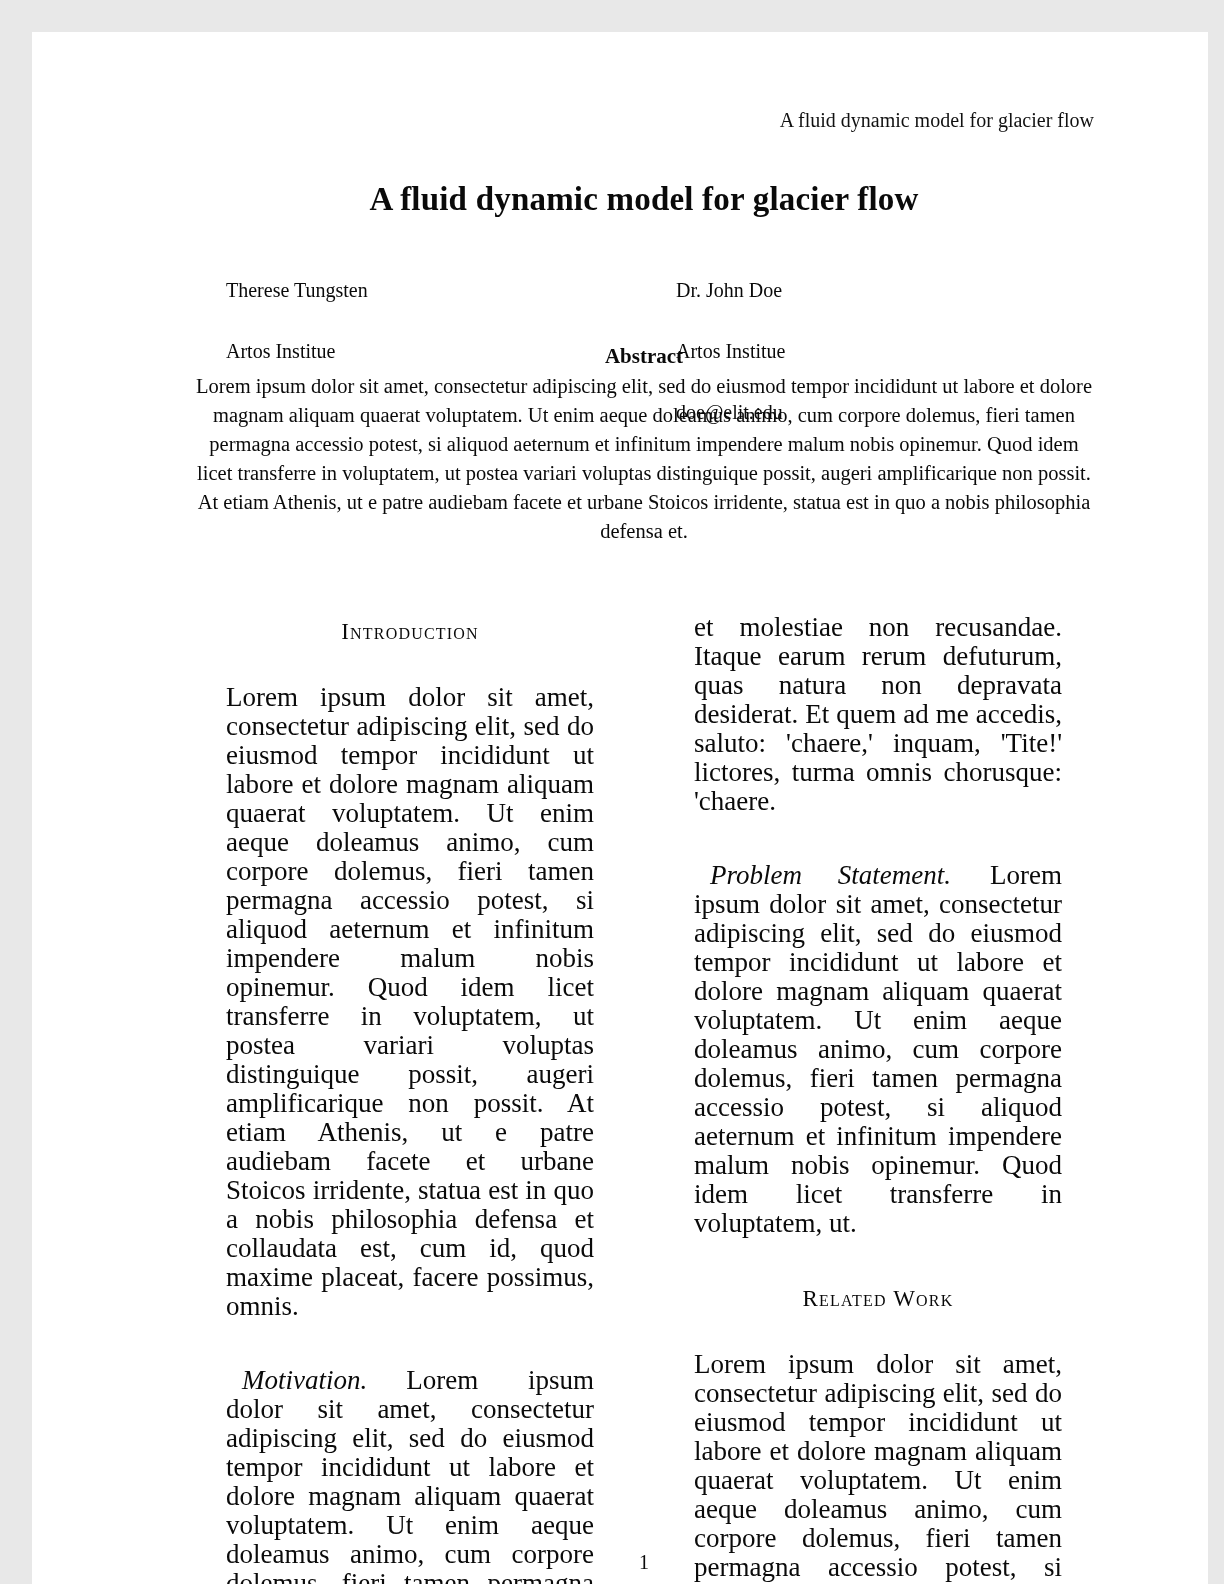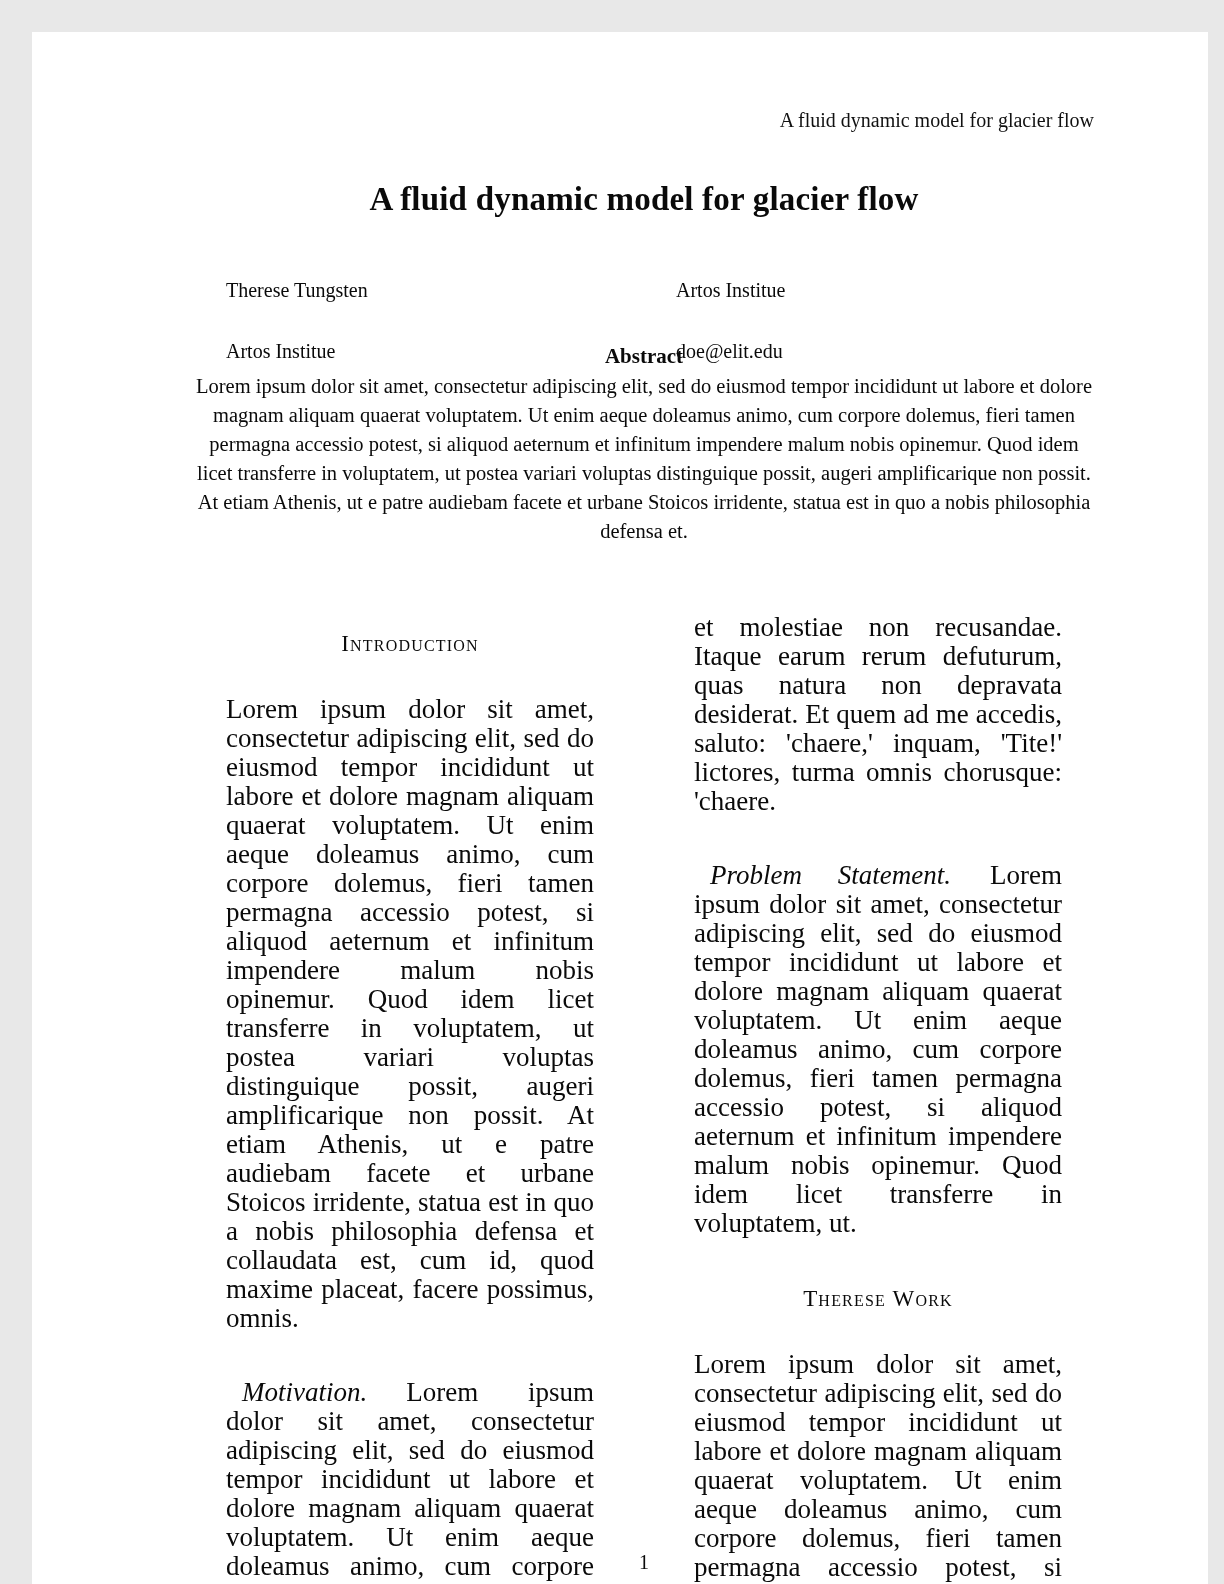--- a/index.html
+++ b/index.html
@@ -74,21 +74,21 @@
   }
   .col { width: 448px; }
   .section-heading {
     text-align: center;
     font-variant: small-caps;
     font-size: 23px;
     line-height: 29px;
     letter-spacing: 1.2px;
     margin: 14px 0 5px 0;
   }
-  .section-heading.first { margin-top: 16px; }
+  .section-heading.first { margin-top: 4px; }
   .body-par {
     text-align: justify;
     font-size: 27px;
     line-height: 29px;
     margin: 0 0 13px 0;
   }
   .body-par:last-child { margin-bottom: 0; }
   .run-in {
     font-style: italic;
     margin-right: 7px;
@@ -111,20 +111,21 @@
   <div class="running-header">A fluid dynamic model for glacier flow</div>
 
   <h1 class="title">A fluid dynamic model for glacier flow</h1>
 
   <div class="authors">
     <div class="author">
       <div class="author-name">Therese Tungsten</div>
       <div class="author-affil">Artos Institue</div>
     </div>
     <div class="author">
+      <div class="author-name">Dr. John Doe</div>
       <div class="author-affil">Artos Institue</div>
       <div class="author-email">doe@elit.edu</div>
     </div>
   </div>
 
   <div class="abstract-heading">Abstract</div>
 
   <div class="abstract-text">Lorem ipsum dolor sit amet, consectetur adipiscing elit, sed do eiusmod tempor incididunt ut labore et dolore magnam aliquam quaerat voluptatem. Ut enim aeque doleamus animo, cum corpore dolemus, fieri tamen permagna accessio potest, si aliquod aeternum et infinitum impendere malum nobis opinemur. Quod idem licet transferre in voluptatem, ut postea variari voluptas distinguique possit, augeri amplificarique non possit. At etiam Athenis, ut e patre audiebam facete et urbane Stoicos irridente, statua est in quo a nobis philosophia defensa et.</div>
 
   <div class="columns">
@@ -135,21 +136,21 @@
       <p class="body-par">
         <span class="run-in">Motivation.</span><span>Lorem ipsum dolor sit amet, consectetur adipiscing elit, sed do eiusmod tempor incididunt ut labore et dolore magnam aliquam quaerat voluptatem. Ut enim aeque doleamus animo, cum corpore dolemus, fieri tamen permagna accessio potest, si aliquod aeternum et infinitum impendere malum nobis opinemur. Quod idem licet transferre in voluptatem, ut postea variari voluptas distinguique possit, augeri amplificarique non possit. At etiam Athenis, ut e patre audiebam facete et urbane Stoicos irridente, statua est in quo a nobis philosophia defensa et collaudata est, cum id, quod maxime placeat, facere possimus, omnis voluptas assumenda est, omnis dolor repellendus. Temporibus autem quibusdam et aut officiis debitis aut rerum necessitatibus saepe eveniet, ut et voluptates repudiandae sint</span>
       </p>
     </div>
 
     <div class="col">
       <p class="body-par">et molestiae non recusandae. Itaque earum rerum defuturum, quas natura non depravata desiderat. Et quem ad me accedis, saluto: 'chaere,' inquam, 'Tite!' lictores, turma omnis chorusque: 'chaere.</p>
       <p class="body-par">
         <span class="run-in">Problem Statement.</span><span>Lorem ipsum dolor sit amet, consectetur adipiscing elit, sed do eiusmod tempor incididunt ut labore et dolore magnam aliquam quaerat voluptatem. Ut enim aeque doleamus animo, cum corpore dolemus, fieri tamen permagna accessio potest, si aliquod aeternum et infinitum impendere malum nobis opinemur. Quod idem licet transferre in voluptatem, ut.</span>
       </p>
-      <div class="section-heading">Therese Work</div>
+      <div class="section-heading">Related Work</div>
       <p class="body-par">Lorem ipsum dolor sit amet, consectetur adipiscing elit, sed do eiusmod tempor incididunt ut labore et dolore magnam aliquam quaerat voluptatem. Ut enim aeque doleamus animo, cum corpore dolemus, fieri tamen permagna accessio potest, si aliquod aeternum et infinitum impendere malum nobis opinemur. Quod idem licet transferre in voluptatem, ut postea variari voluptas distinguique possit, augeri amplificarique non possit. At etiam Athenis, ut e patre audiebam facete et urbane Stoicos irridente, statua est in quo a nobis philosophia defensa et collaudata est, cum id, quod maxime placeat, facere possimus, omnis voluptas assumenda est, omnis dolor repellendus. Temporibus autem quibusdam et aut officiis debitis aut rerum necessitatibus saepe eve-</p>
     </div>
 
   </div>
 
   <div class="page-number">1</div>
 
 </div>
 
 </body></html>

